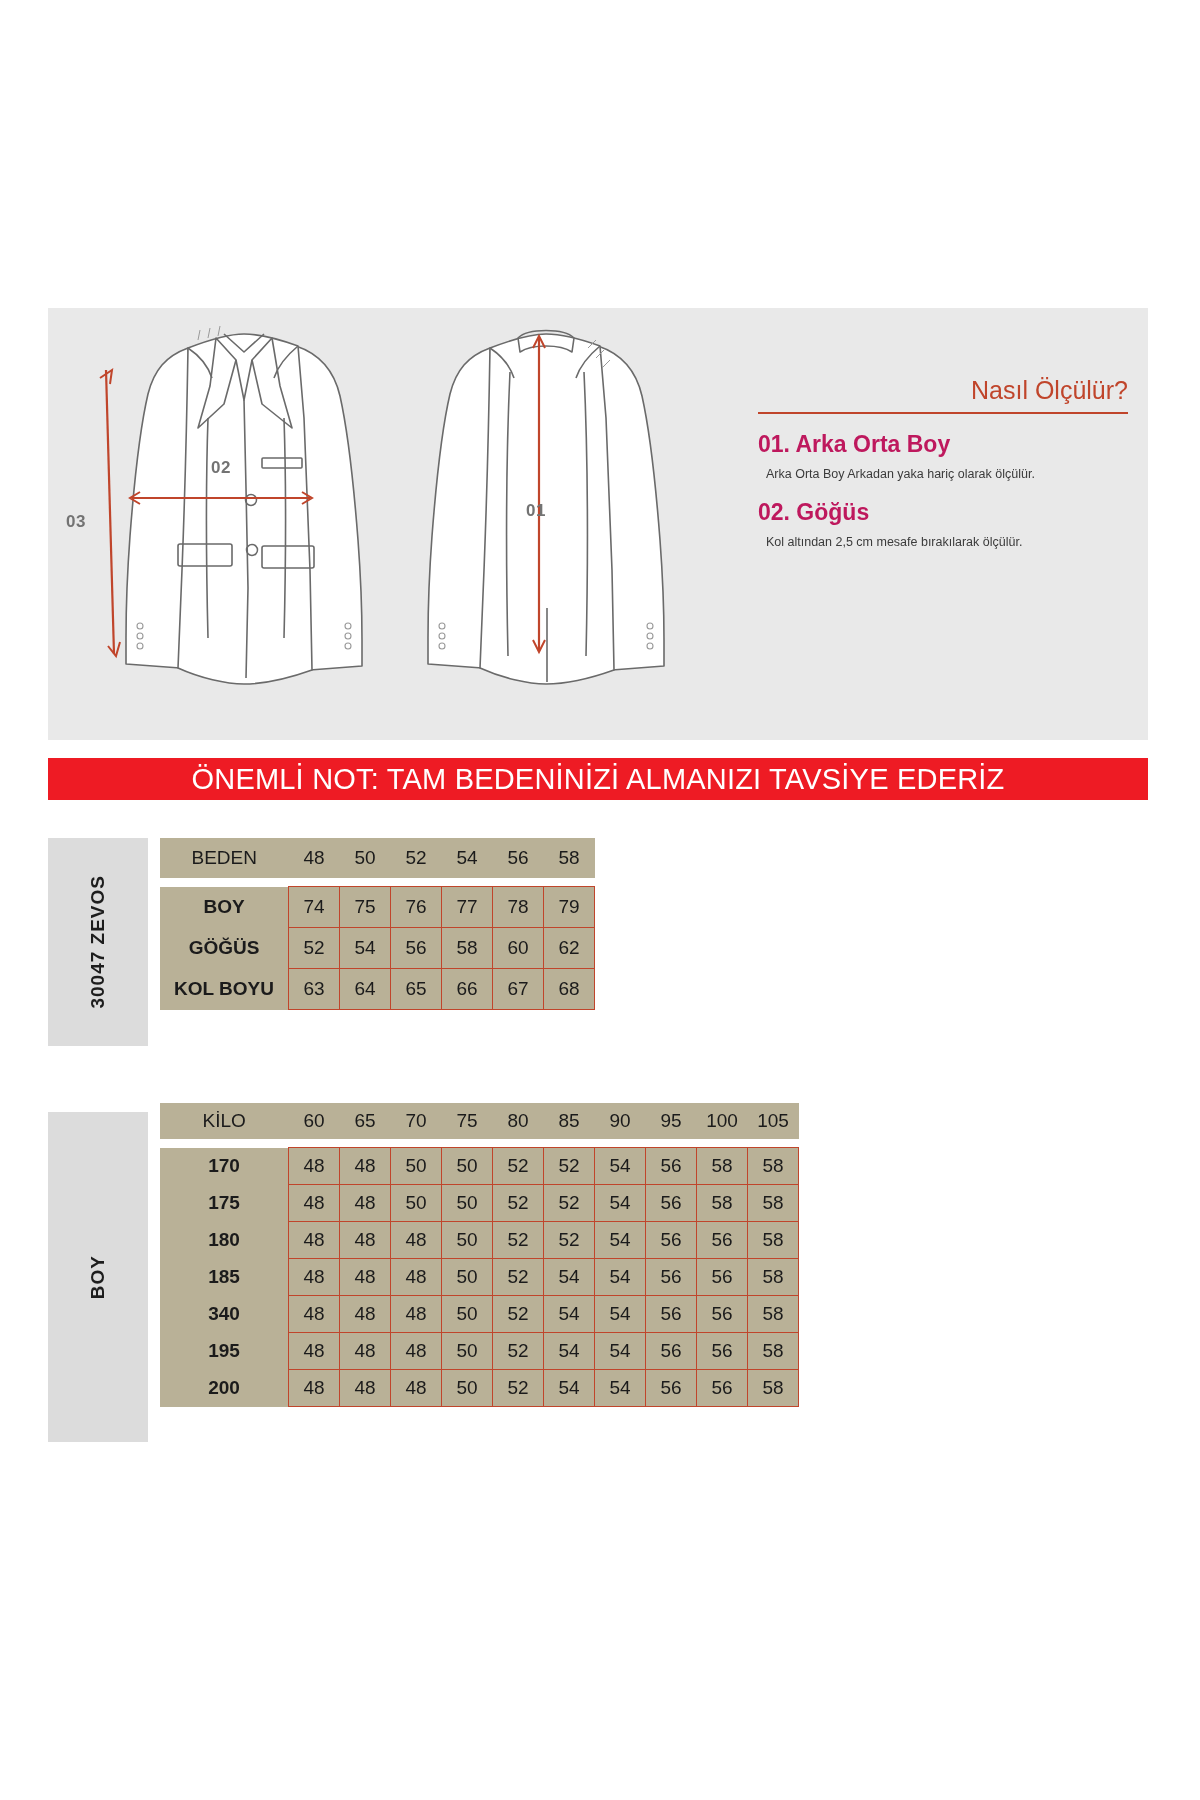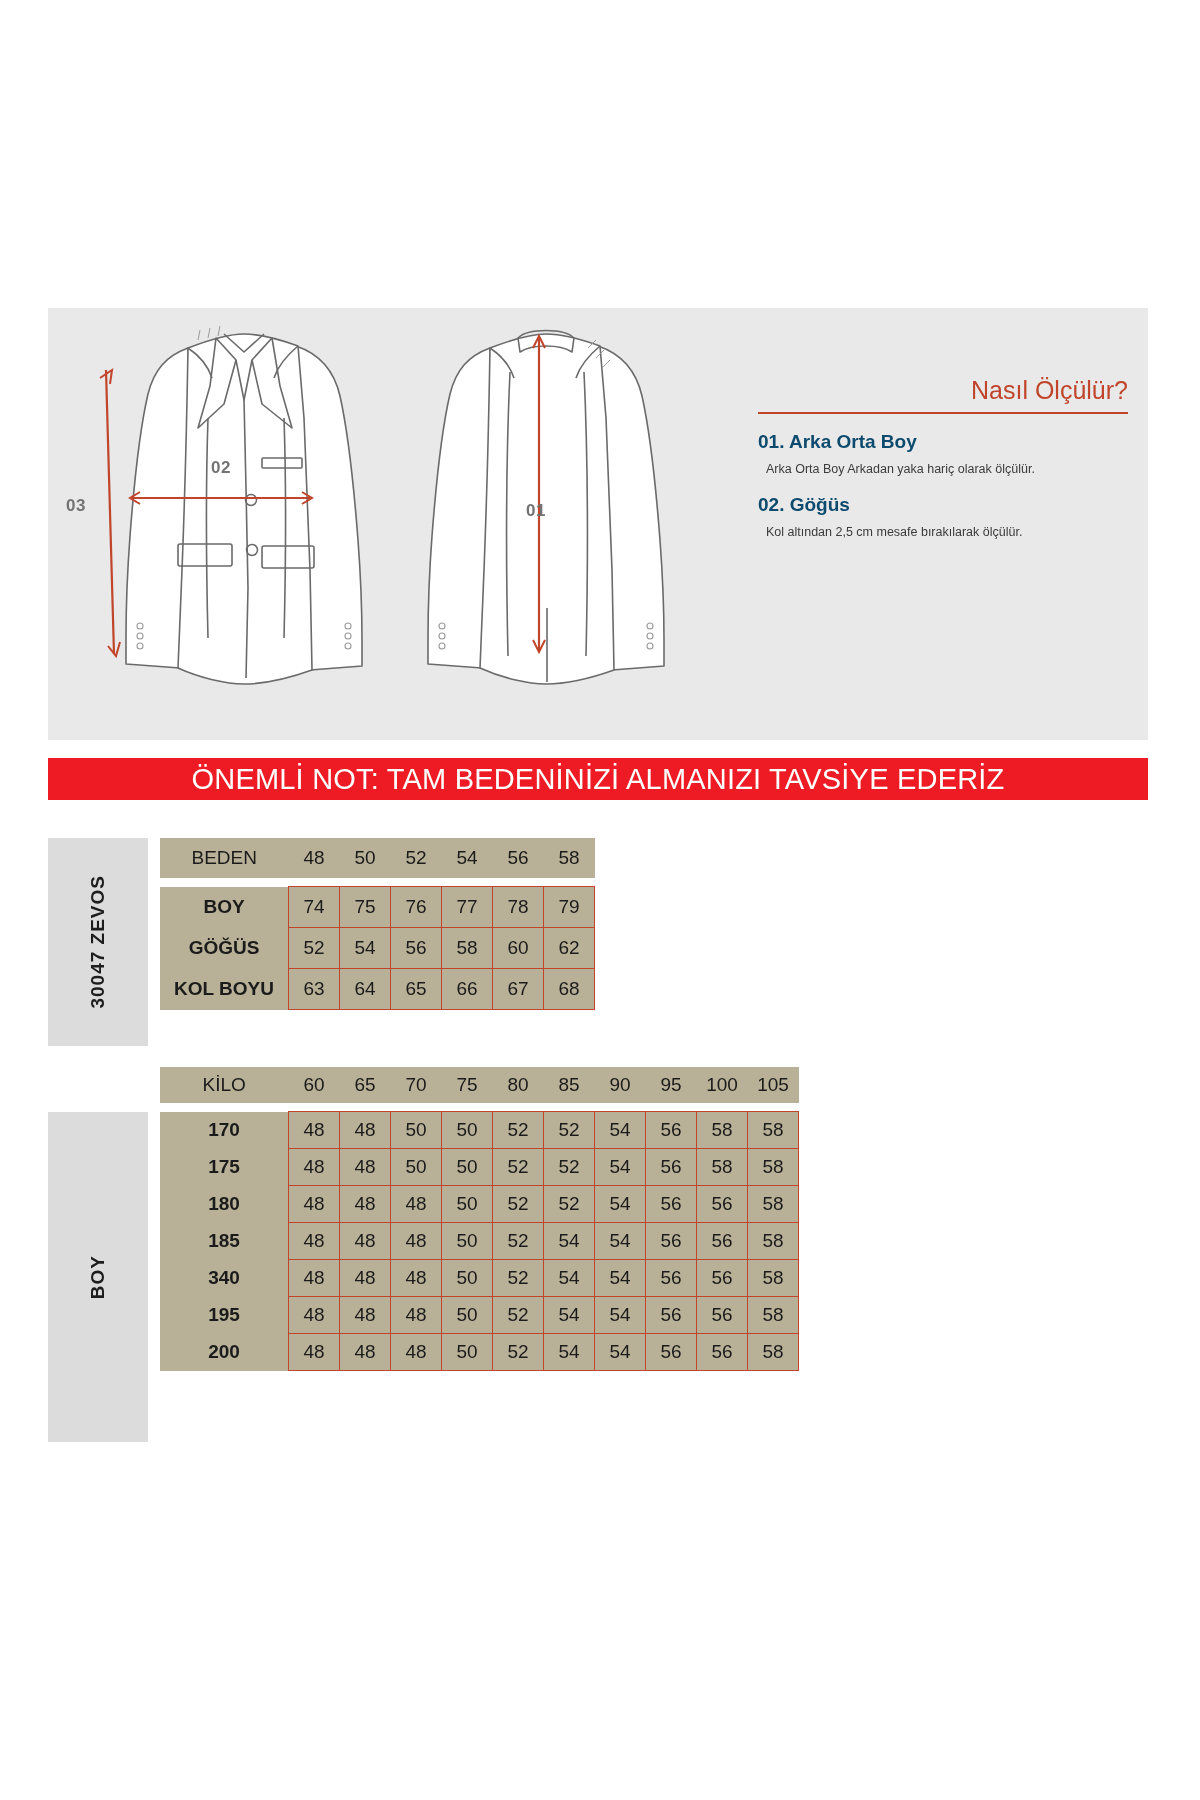--- a/index.html
+++ b/index.html
@@ -41,21 +41,21 @@
   }
 
   
   .callout {
     position: absolute;
     color: #737373;
     font-weight: bold;
     font-size: 17px;
     letter-spacing: .5px;
   }
-  .callout-03 { left: 18px; top: 188px; }
+  .callout-03 { left: 18px; top: 204px; }
   .callout-02 { left: 163px; top: 150px; }
   .callout-01 { left: 478px; top: 193px; }
 
   
   .howto {
     position: absolute;
     left: 710px;
     top: 68px;
     width: 370px;
   }
@@ -64,22 +64,22 @@
     font-size: 25px;
     font-weight: normal;
     text-align: right;
     padding-bottom: 7px;
     border-bottom: 2px solid #c0452b;
     width: 100%;
     box-sizing: border-box;
   }
   .howto-item { margin-top: 17px; }
   .howto-h {
-    color: #0c4a6e;
-    font-size: 19px;
+    color: #be185d;
+    font-size: 23px;
     font-weight: bold;
     margin: 0 0 4px 0;
   }
   .howto-p {
     font-size: 12.5px;
     color: #3b3b3b;
     margin: 8px;
     line-height: 1.3;
   }
 
@@ -148,21 +148,21 @@
   }
   .spacer-row td { height: 8px; background: #ffffff; border: none; }
 
   
   #table1 { left: 160px; top: 838px; }
   #table1 td.hdr, #table1 td.rowlbl { width: 128px; height: 40px; }
   #table1 td.val, #table1 td.valplain { width: 50px; height: 40px; }
   #side1 { left: 48px; top: 838px; width: 100px; height: 208px; }
 
   
-  #table2 { left: 160px; top: 1067px; padding-left: 32px; }
+  #table2 { left: 160px; top: 1103px; padding-left: 32px; }
   #table2 td.hdr, #table2 td.rowlbl { width: 128px; height: 36px; }
   #table2 td.val, #table2 td.valplain { width: 50px; height: 36px; }
   #side2 { left: 48px; top: 1112px; width: 100px; height: 330px; }
 </style>
 </head>
 <body>
 
 <div class="page">
 
   <div class="illus-panel">

